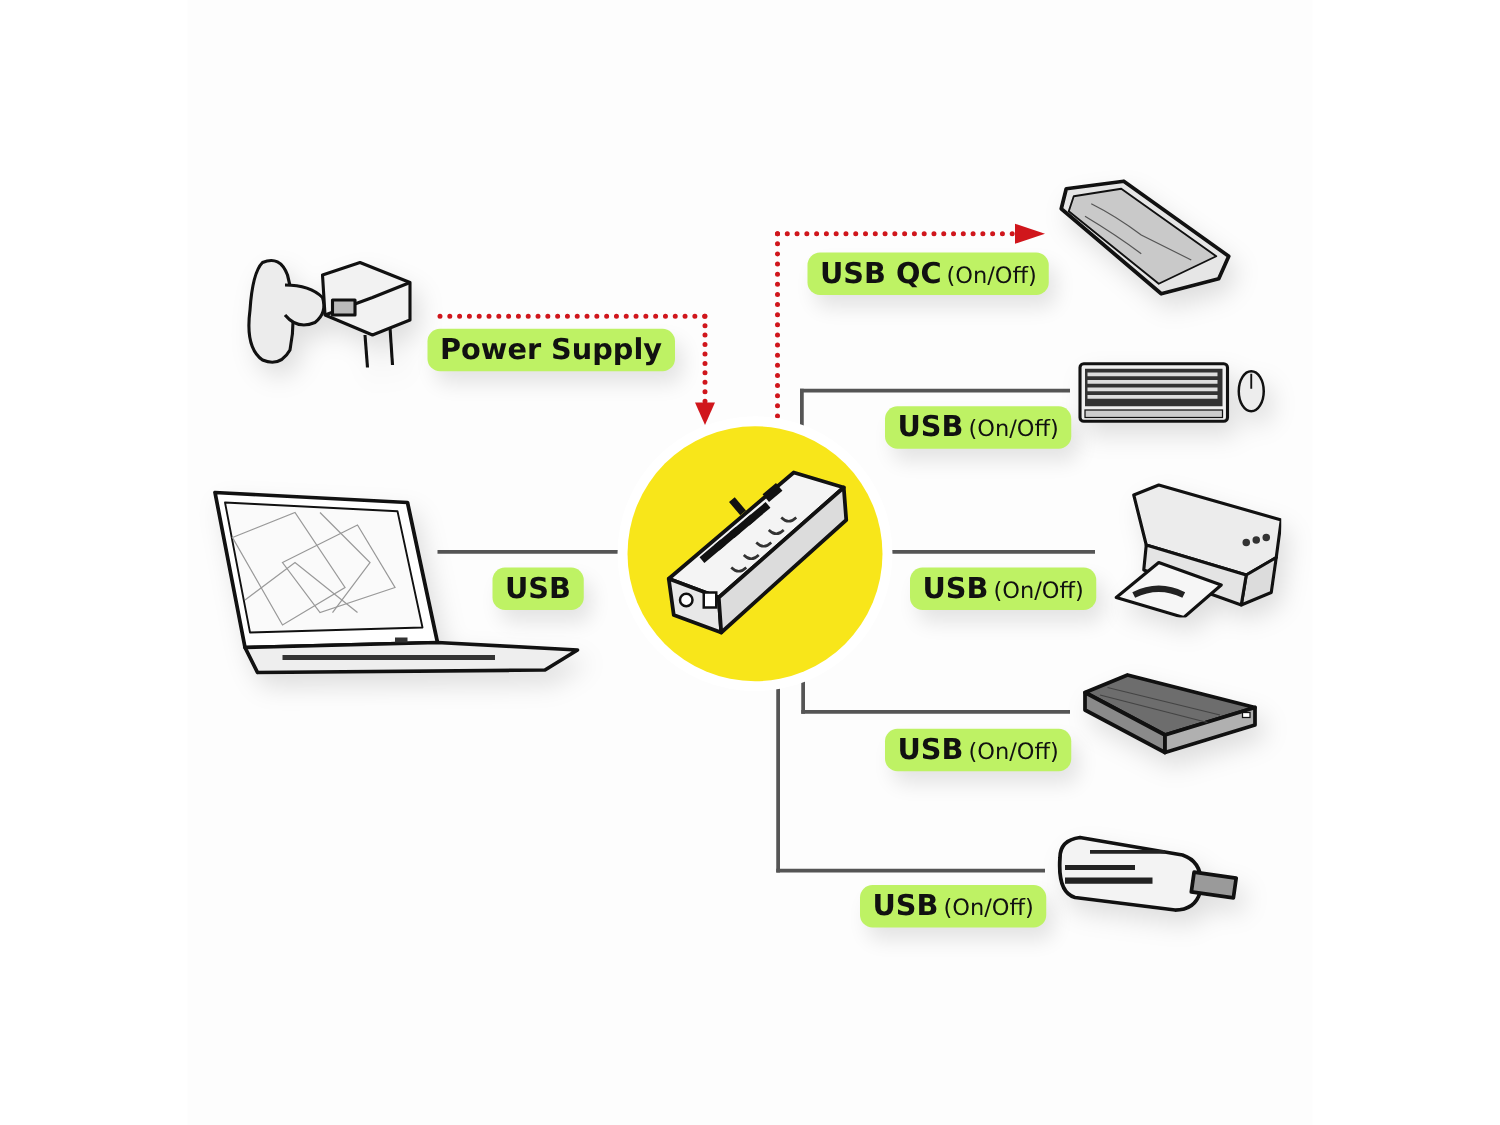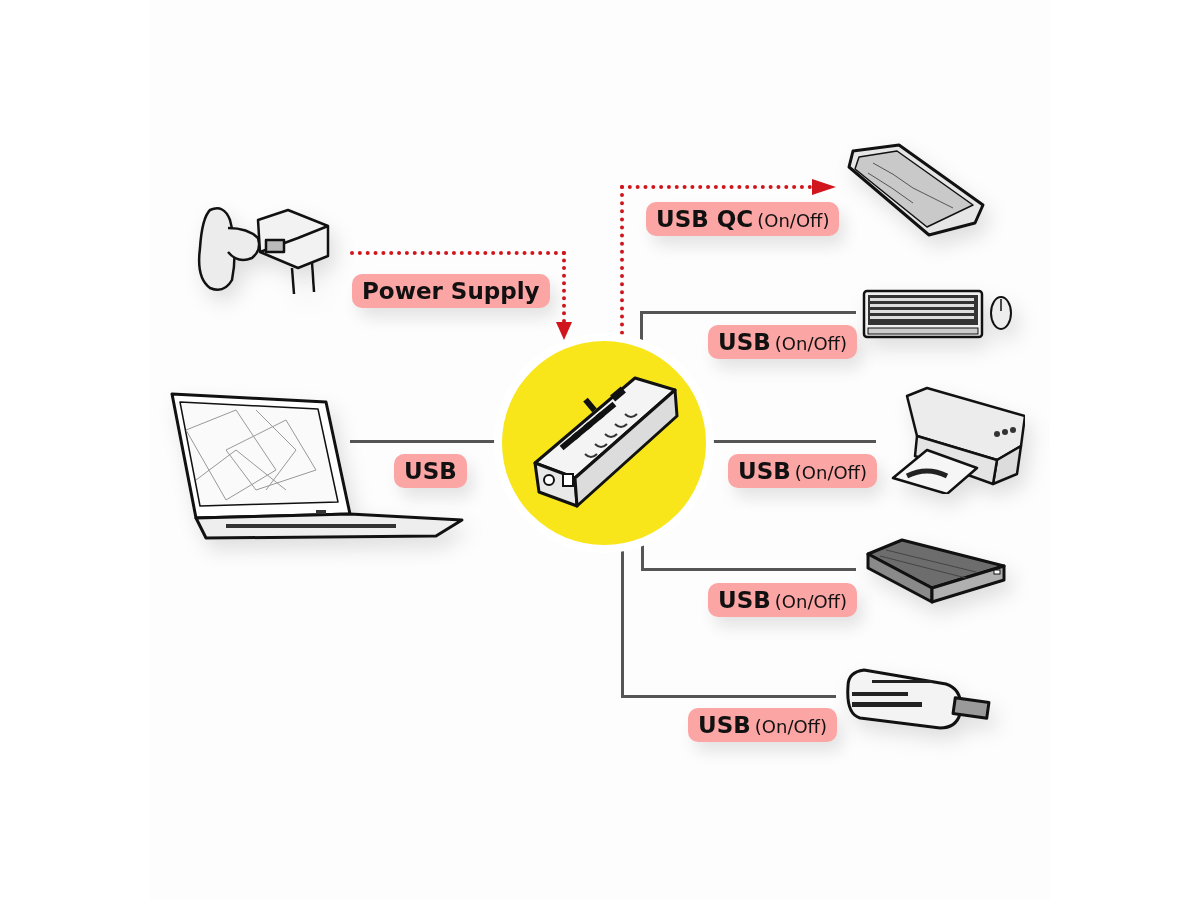--- a/index.html
+++ b/index.html
@@ -3,21 +3,21 @@
 <meta charset="utf-8">
 <style>
   html,body{margin:0;padding:0;}
   body{width:1200px;height:900px;position:relative;background:#ffffff;overflow:hidden;font-family:"DejaVu Sans",sans-serif;}
   .panel{position:absolute;left:150px;top:0;width:900px;height:900px;background:#fdfdfd;}
   .wire{position:absolute;background:#555555;}
   .hdot{position:absolute;height:0;border-top:4px dotted #d0161c;}
   .vdot{position:absolute;width:0;border-left:4px dotted #d0161c;}
   .arrow-down{position:absolute;width:0;height:0;border-left:8px solid transparent;border-right:8px solid transparent;border-top:18px solid #d0161c;}
   .arrow-right{position:absolute;width:0;height:0;border-top:8px solid transparent;border-bottom:8px solid transparent;border-left:24px solid #d0161c;}
-  .label{position:absolute;white-space:nowrap;color:#111;font-weight:bold;font-size:23px;padding:4px 10px;background:#fca5a5;border-radius:10px;box-shadow:6px 10px 16px rgba(0,0,0,0.10);}
+  .label{position:absolute;white-space:nowrap;color:#111;font-weight:bold;font-size:23px;padding:4px 10px;background:#bef264;border-radius:10px;box-shadow:6px 10px 16px rgba(0,0,0,0.10);}
   .label .sub{font-weight:normal;font-size:18px;margin-left:4px;}
   .hub-circle{position:absolute;left:502px;top:341px;width:204px;height:204px;border-radius:50%;background:#f8e61a;box-shadow:0 0 0 8px #ffffff;}
   .device{position:absolute;}
   .sticker{filter:drop-shadow(0 0 0 #fff) drop-shadow(6px 10px 10px rgba(0,0,0,0.12));}
 </style>
 </head>
 <body>
 
 <div class="panel"></div>
 
@@ -156,21 +156,21 @@
     <path d="M6 20 q0 -14 16 -16 l82 14 q18 6 14 30 q-4 14 -20 14 l-80 -10 q-14 -4 -12 -32z" fill="#f3f3f3"></path>
     <rect x="112" y="34" width="34" height="16" fill="#9a9a9a" transform="rotate(8 129 42)"></rect>
   </g>
   <g fill="#222">
       <rect x="10" y="26" width="56" height="4"></rect>
       <rect x="10" y="36" width="70" height="5"></rect>
       <rect x="30" y="14" width="60" height="3"></rect>
     </g>
 </svg>
 
-<div class="label" style="left:352px;top:263px;margin-top:11px;">
+<div class="label" style="left:342px;top:263px;">
   <span>Power Supply</span>
 </div>
 
 <div class="label" style="left:394px;top:454px;">
   <span>USB</span>
 </div>
 
 <div class="label" style="left:646px;top:202px;">
   <span>USB QC</span><span class="sub">(On/Off)</span>
 </div>

